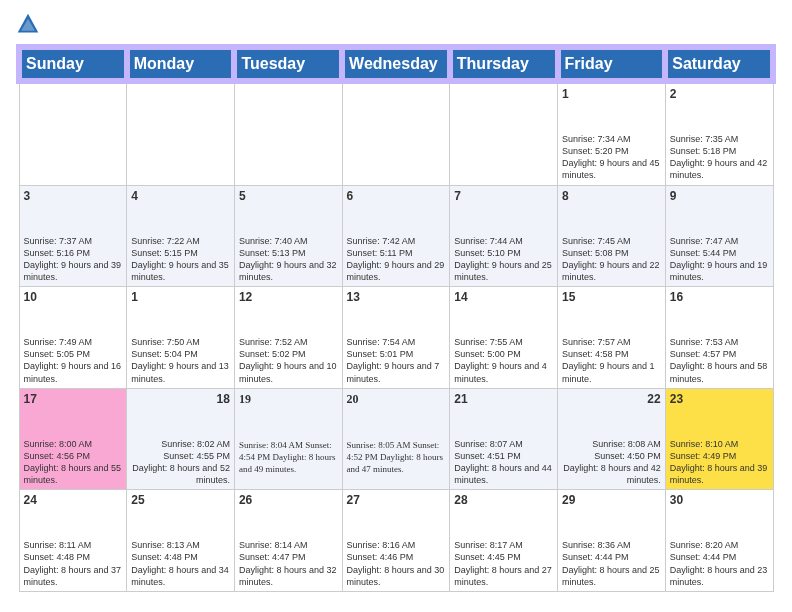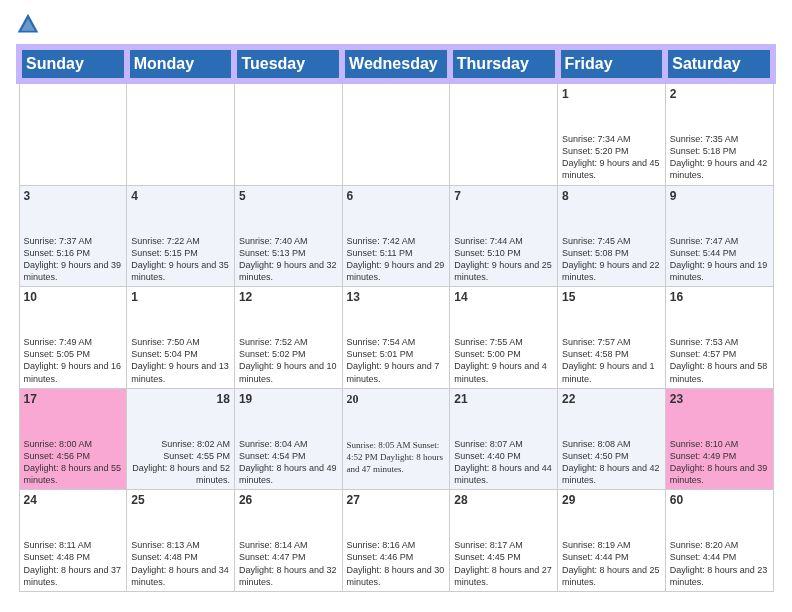--- a/index.html
+++ b/index.html
@@ -257,49 +257,49 @@
 Daylight: 8 hours
 and 55 minutes.</div>
           </td>
           <td style="background: rgb(240, 244, 250); text-align: right;">
             <span class="day-number">18</span>
             <div class="day-info">Sunrise: 8:02 AM
 Sunset: 4:55 PM
 Daylight: 8 hours
 and 52 minutes.</div>
           </td>
-          <td style="background: rgb(240, 244, 250);">
+          <td style="background: rgb(240, 244, 250); font-family: Liberation Serif, serif;">
             <span class="day-number">19</span>
             <div class="day-info">Sunrise: 8:04 AM
 Sunset: 4:54 PM
 Daylight: 8 hours
 and 49 minutes.</div>
           </td>
           <td style="background: rgb(240, 244, 250); font-family: Liberation Serif, serif;">
             <span class="day-number">20</span>
             <div class="day-info">Sunrise: 8:05 AM
 Sunset: 4:52 PM
 Daylight: 8 hours
 and 47 minutes.</div>
           </td>
           <td style="background: rgb(240, 244, 250);">
             <span class="day-number">21</span>
             <div class="day-info">Sunrise: 8:07 AM
-Sunset: 4:40 PM
+Sunset: 4:51 PM
 Daylight: 8 hours
 and 44 minutes.</div>
           </td>
-          <td style="background: rgb(240, 244, 250);">
+          <td style="background: rgb(240, 244, 250); text-align: right;">
             <span class="day-number">22</span>
             <div class="day-info">Sunrise: 8:08 AM
 Sunset: 4:50 PM
 Daylight: 8 hours
 and 42 minutes.</div>
           </td>
-          <td style="background: #f9a8d4;">
+          <td style="background: #fde047;">
             <span class="day-number">23</span>
             <div class="day-info">Sunrise: 8:10 AM
 Sunset: 4:49 PM
 Daylight: 8 hours
 and 39 minutes.</div>
           </td>
         </tr>
         <tr>
           <td>
             <span class="day-number">24</span>
@@ -331,27 +331,27 @@
           </td>
           <td>
             <span class="day-number">28</span>
             <div class="day-info">Sunrise: 8:17 AM
 Sunset: 4:45 PM
 Daylight: 8 hours
 and 27 minutes.</div>
           </td>
           <td>
             <span class="day-number">29</span>
-            <div class="day-info">Sunrise: 8:19 AM
+            <div class="day-info">Sunrise: 8:36 AM
 Sunset: 4:44 PM
 Daylight: 8 hours
 and 25 minutes.</div>
           </td>
           <td>
-            <span class="day-number">60</span>
+            <span class="day-number">30</span>
             <div class="day-info">Sunrise: 8:20 AM
 Sunset: 4:44 PM
 Daylight: 8 hours
 and 23 minutes.</div>
           </td>
         </tr>
       </tbody>
   </table>
 </div>
 

